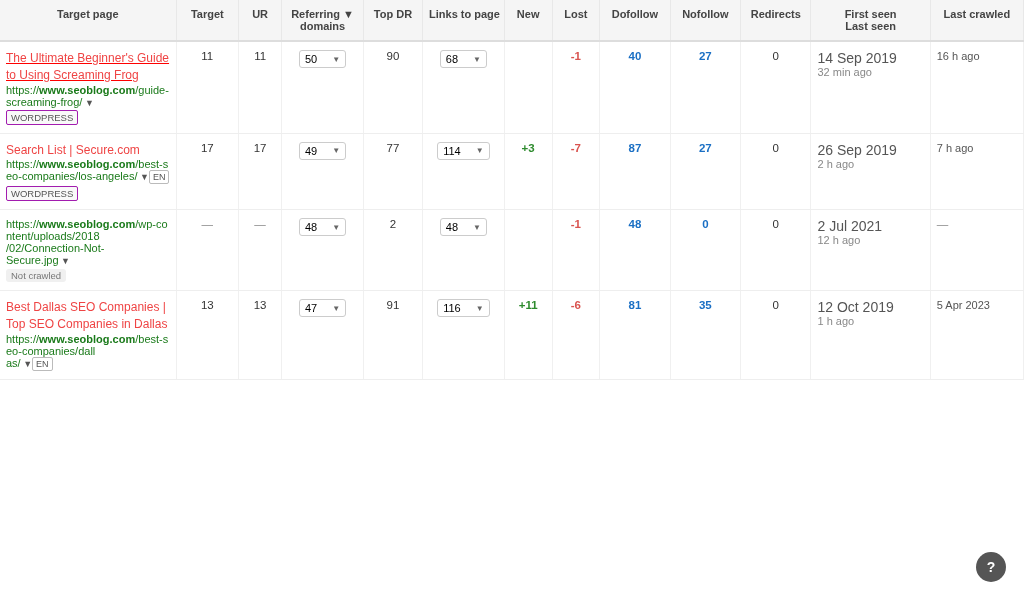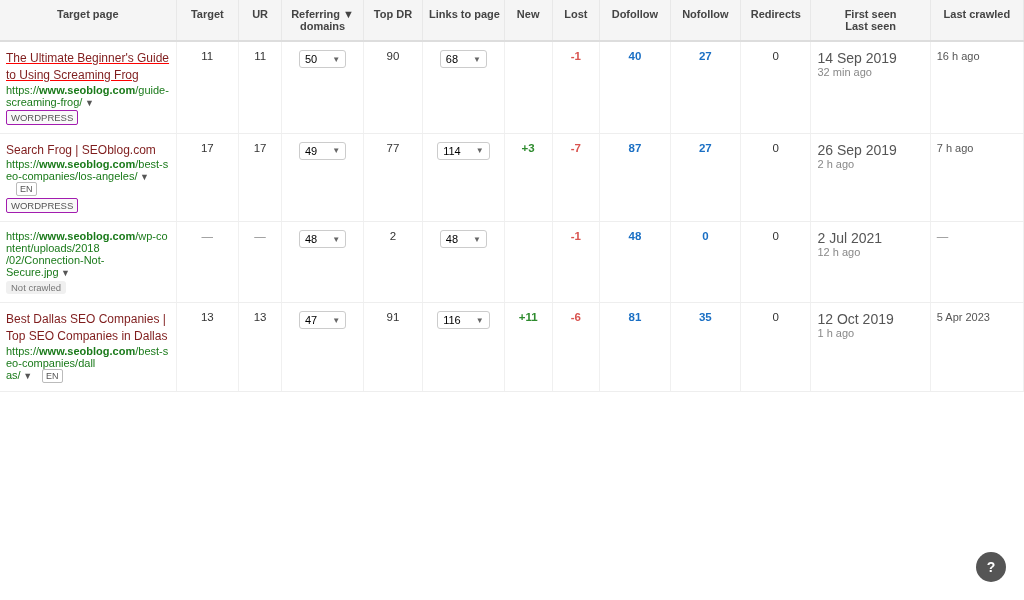--- a/index.html
+++ b/index.html
@@ -51,21 +51,21 @@
     .col-links { width: 72px; }
     .col-new { width: 42px; }
     .col-lost { width: 42px; }
     .col-dofollow { width: 62px; }
     .col-nofollow { width: 62px; }
     .col-redirects { width: 62px; }
     .col-firstlast { width: 105px; }
     .col-crawled { width: 82px; }
 
     .page-title {
-      color: #7f1d1d;
+      color: #ef4444;
       font-size: 12px;
       font-weight: 500;
       line-height: 1.4;
     }
     .underline-red { text-decoration: underline; text-decoration-color: red; }
     .url-green {
       color: #1a7a1a;
       font-size: 11px;
       word-break: break-all;
     }
@@ -108,21 +108,21 @@
     .red { color: #d9534f; font-weight: 600; }
     .blue { color: #1a6fc4; font-weight: 600; }
     .gray { color: #888; }
     .lang-badge {
       display: inline-block;
       font-size: 9px;
       padding: 1px 3px;
       border: 1px solid #bbb;
       border-radius: 2px;
       color: #555;
-      margin-left: 10px;
+      margin-left: 0;
     }
     .help-btn {
       position: fixed;
       bottom: 18px;
       right: 18px;
       width: 30px;
       height: 30px;
       background: #555;
       color: #fff;
       border-radius: 50%;
@@ -178,21 +178,21 @@
           <td class="col-dofollow num-center"><span class="blue">40</span></td>
           <td class="col-nofollow num-center"><span class="blue">27</span></td>
           <td class="col-redirects num-center"><span>0</span></td>
           <td class="col-firstlast">
             <div class="first-seen">14 Sep 2019</div>
             <div class="last-seen">32 min ago</div>
           </td>
           <td class="col-crawled"><span class="crawled">16 h ago</span></td>
         </tr>
         <tr>
-          <td class="col-target"><div class="page-title">Search Frog | SEOblog.com</div><div class="url-green">https://<strong>www.seoblog.com</strong>/best-seo-companies/los-angeles/<span style="font-size: 9px; color: rgb(85, 85, 85);"> ▼</span><span class="lang-badge">EN</span></div><div class="badge">WORDPRESS</div></td>
+          <td class="col-target"><div class="page-title">Search List | Secure.com</div><div class="url-green">https://<strong>www.seoblog.com</strong>/best-seo-companies/los-angeles/<span style="font-size: 9px; color: rgb(85, 85, 85);"> ▼</span><span class="lang-badge">EN</span></div><div class="badge">WORDPRESS</div></td>
           <td class="col-status num-center"><span>17</span></td>
           <td class="col-ur num-center"><span>17</span></td>
           <td class="col-refdom num-center"><button class="dropdown-btn">
               <span>49</span>
               <span class="arrow">▼</span>
             </button></td>
           <td class="col-topdr num-center"><span>77</span></td>
           <td class="col-links num-center"><button class="dropdown-btn">
               <span>114</span>
               <span class="arrow">▼</span>

